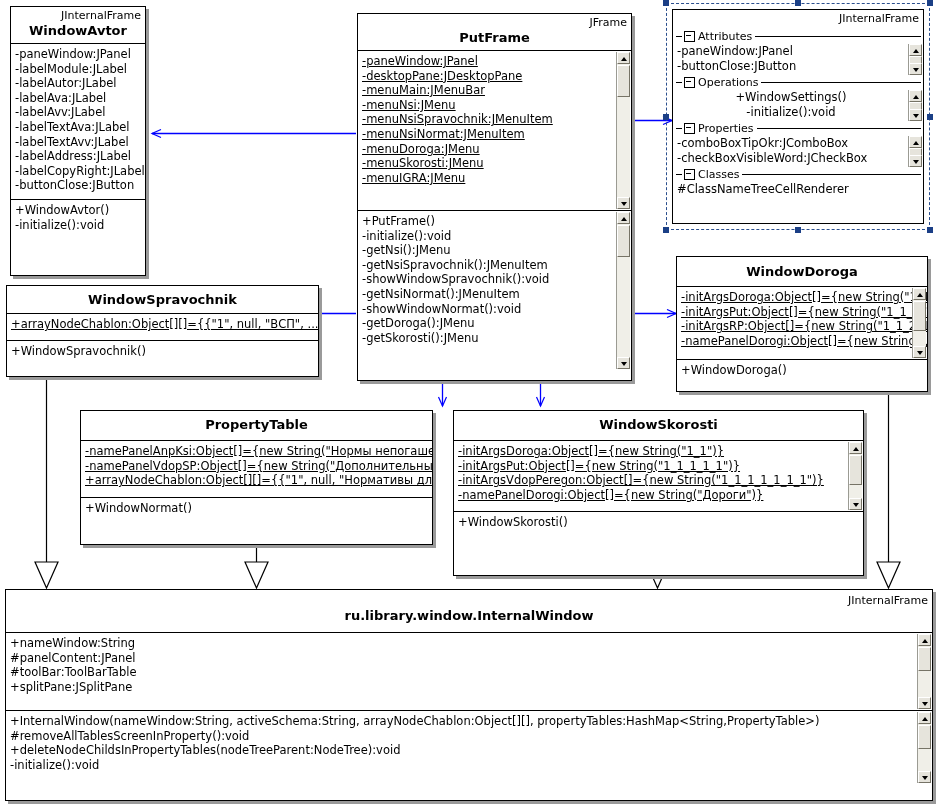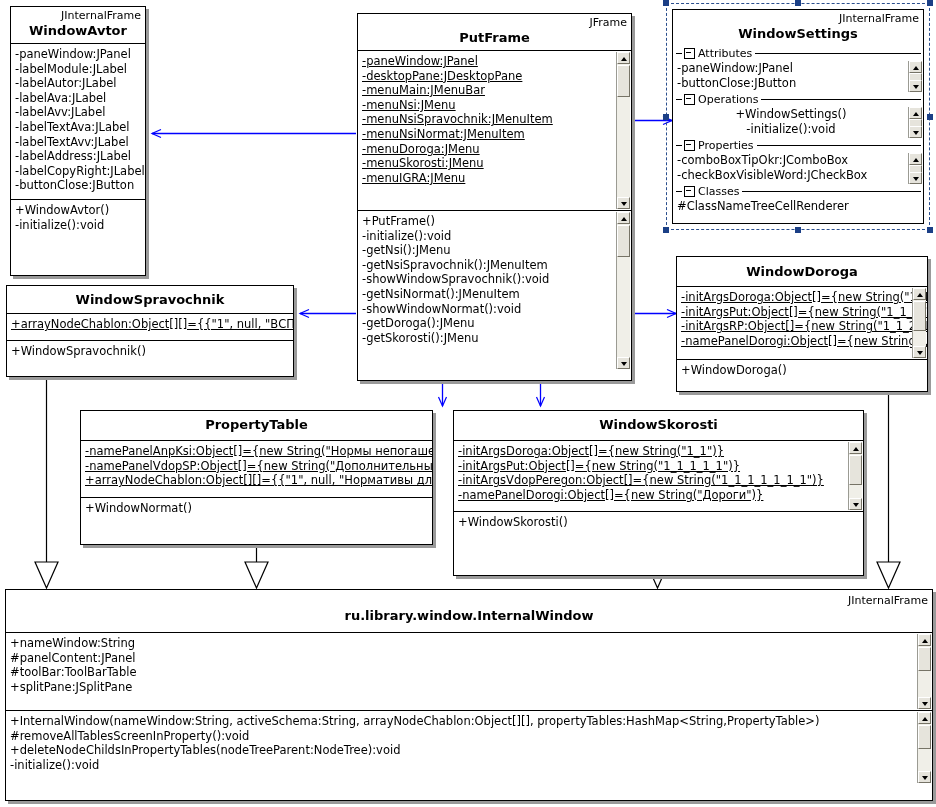--- a/index.html
+++ b/index.html
@@ -194,21 +194,20 @@
   <div class="handle" style="left:927px;top:0px;"></div>
   <div class="handle" style="left:663px;top:114px;"></div>
   <div class="handle" style="left:927px;top:114px;"></div>
   <div class="handle" style="left:663px;top:227px;"></div>
   <div class="handle" style="left:795px;top:227px;"></div>
   <div class="handle" style="left:927px;top:227px;"></div>
 
   <div class="uml sel" style="left:672px;top:9px;width:252px;height:215px;">
     <div class="hdr">
       <div class="stereo">JInternalFrame</div>
-      <div class="cname">WindowSettings</div>
     </div>
 
     <div class="grp">
       <span class="dash"></span>
       <span class="bx"></span>
       <span class="lbl">Attributes</span>
       <span class="rule"></span>
     </div>
     <div style="position:relative;height:31px;overflow:hidden;">
       <div class="rows" style="padding:0 18px 0 4px;">
@@ -304,21 +303,21 @@
           </div>
       </div>
     </div>
     <div class="sect" style="height:28px;">
       <div class="rows">
         <div class="row">+WindowDoroga()</div>
       </div>
     </div>
   </div>
 
-  <div class="uml" style="left:6px;top:285px;width:288px;height:92px;">
+  <div class="uml" style="left:6px;top:285px;width:313px;height:92px;">
     <div class="hdr" style="padding-top:5px;padding-bottom:5px;">
       <div class="cname">WindowSpravochnik</div>
     </div>
     <div class="sect" style="height:26px;">
       <div class="rows">
         <div class="row u">+arrayNodeChablon:Object[][]={{"1", null, "ВСП", ...</div>
       </div>
     </div>
     <div class="sect" style="height:29px;">
       <div class="rows">

